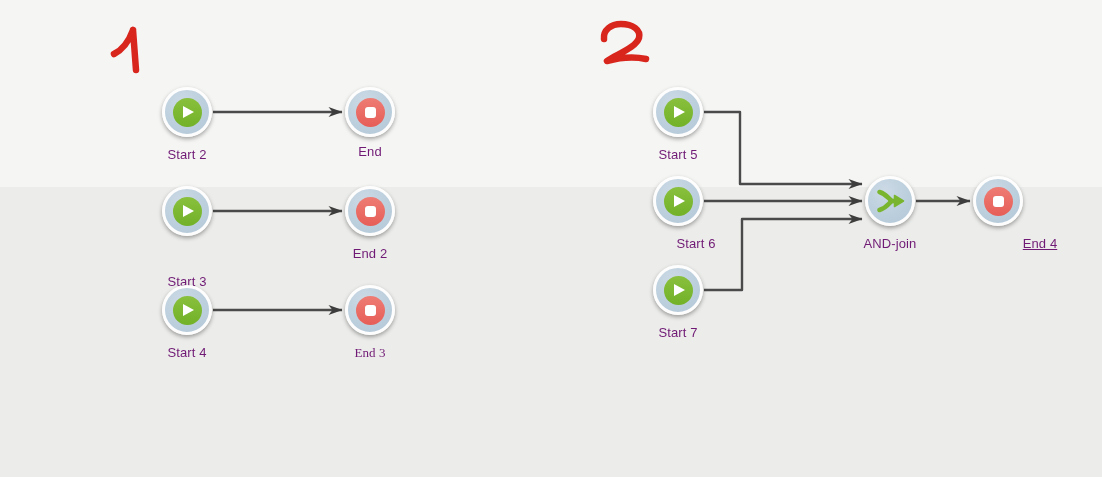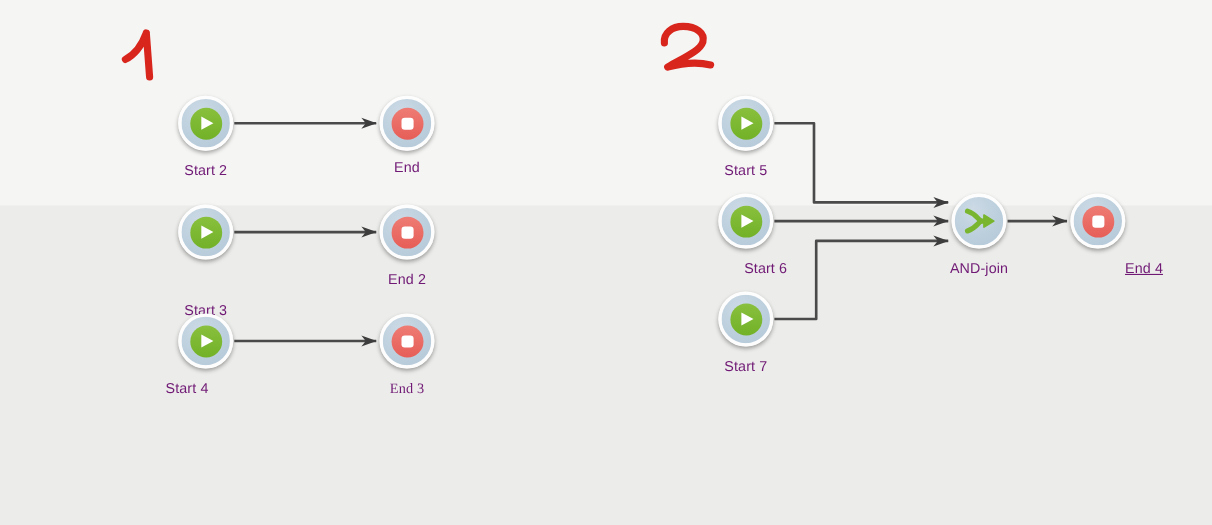--- a/index.html
+++ b/index.html
@@ -72,21 +72,21 @@
         <span class="icon-disc disc-end">
           <span class="stop-sq"></span>
         </span>
       </div>
       <div class="node-label" style="left: 370px; top: 246px;">End 2</div>
       <div class="node" style="left: 162px; top: 285px;">
         <span class="icon-disc disc-start">
           <span class="play-tri"></span>
         </span>
       </div>
-      <div class="node-label" style="left: 170px; top: 345px;">Start 4</div>
+      <div class="node-label" style="left: 187px; top: 345px;">Start 4</div>
       <div class="node" style="left: 345px; top: 285px;">
         <span class="icon-disc disc-end">
           <span class="stop-sq"></span>
         </span>
       </div>
       <div class="node-label" style="left: 370px; top: 345px; font-family: Liberation Serif, serif;">End 3</div>
       <div class="node" style="left: 653px; top: 87px;">
         <span class="icon-disc disc-start">
           <span class="play-tri"></span>
         </span>

